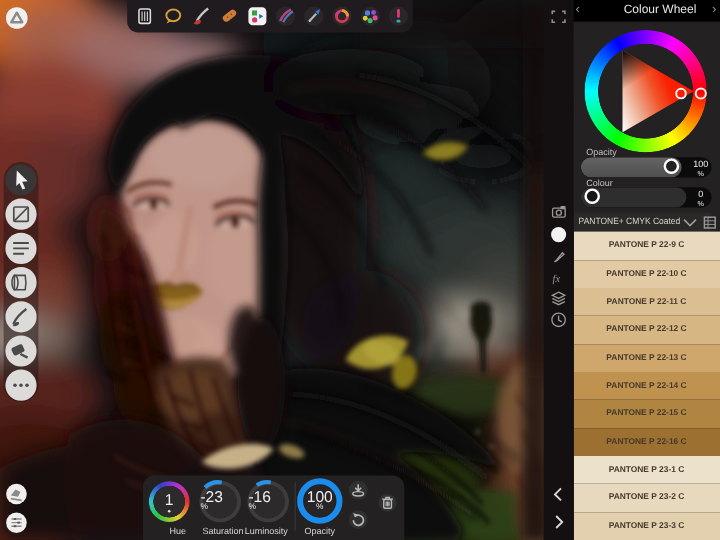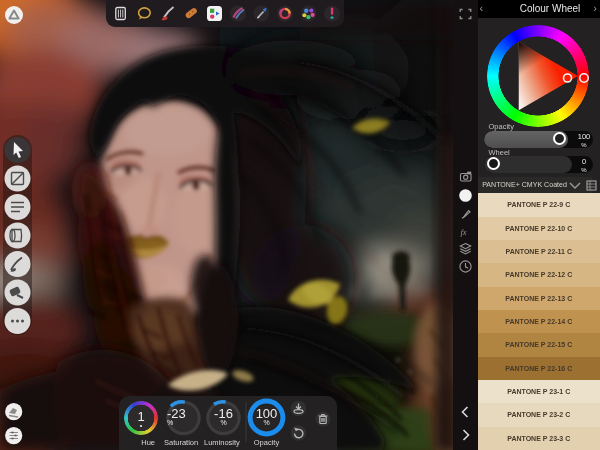--- a/index.html
+++ b/index.html
@@ -360,21 +360,21 @@
     </g>
   </svg>
 
   <div class="abs" style="left:11px;top:122px;color:#c2c0be;font-size:7.5px">Opacity</div>
   <div class="abs" style="left:6.5px;top:131px;width:108.5px;height:17px;border-radius:9px;background:#0b0b0b;overflow:hidden">
     <div class="abs" style="left:0;top:0;width:84px;height:17px;border-radius:9px;background:linear-gradient(#646464,#4e4e4e)"></div>
     <div class="abs" style="left:91px;top:0;width:18px;height:17px;color:#eee;font-size:7.5px;text-align:center;line-height:7.5px;padding-top:2px">100<br><span style="font-size:6px">%</span></div>
   </div>
   <div class="abs" style="left:75px;top:132px;width:13px;height:13px;border-radius:50%;border:2.6px solid #fff;background:#222"></div>
 
-  <div class="abs" style="left:11px;top:147.5px;color:#c2c0be;font-size:7.5px">Wheel</div>
+  <div class="abs" style="left:11px;top:147.5px;color:#c2c0be;font-size:7.5px">Colour</div>
   <div class="abs" style="left:6.5px;top:156px;width:108.5px;height:17px;border-radius:9px;background:#0b0b0b;overflow:hidden">
     <div class="abs" style="left:0;top:0;width:88px;height:17px;border-radius:9px;background:#2e2e2e"></div>
     <div class="abs" style="left:91px;top:0;width:18px;height:17px;color:#eee;font-size:7.5px;text-align:center;line-height:7.5px;padding-top:2px">0<br><span style="font-size:6px">%</span></div>
   </div>
   <div class="abs" style="left:9px;top:157px;width:13px;height:13px;border-radius:50%;border:2.6px solid #fff;background:#161616"></div>
 
   <div class="abs" style="left:0;top:177px;width:122.5px;height:16.5px;background:#2b2927;color:#d8d5ce;font-size:7.6px;line-height:16.5px;padding-left:4.5px;transform:scaleX(0.93);transform-origin:0 0;white-space:nowrap">PANTONE+ CMYK Coated</div>
   <svg class="abs" style="left:90px;top:180px" width="30" height="12">
         <path d="M2 3 L7 8 L12 3" stroke="#9a9a9a" stroke-width="1.4" fill="none"></path>
         <rect x="19" y="1" width="9" height="9" fill="none" stroke="#9a9a9a" stroke-width="1.2"></rect>
@@ -473,20 +473,20 @@
 
   <circle cx="204" cy="23" r="7.5" fill="#313031"></circle>
   <rect x="200.8" y="20.3" width="6.4" height="7.2" rx="1" fill="none" stroke="#b8b8b8" stroke-width="1.2"></rect>
   <path d="M199.5 20 h9 M202.5 19.8 v-1.3 h3 v1.3 M202.8 22 v3.8 M204 22 v3.8 M205.2 22 v3.8" stroke="#b8b8b8" stroke-width="1" fill="none"></path>
 </svg>
 
 <div class="abs" style="left:123.7px;top:400.7px;width:34.6px;height:34.6px;border-radius:50%;background:conic-gradient(from 90deg,#e03030 0%,#e0d030 17%,#30c040 35%,#30c8c8 50%,#3040d0 67%,#c030d0 84%,#e03030 100%);-webkit-mask:radial-gradient(closest-side,transparent 77%,#000 79%)"></div>
 <div class="abs" style="left:119px;top:396px;width:218px;height:54px;color:#eee;font-size:13px">
   <div class="abs" style="left:8px;top:13px;width:28px;text-align:center">1</div>
   <div class="abs" style="left:48px;top:10px;width:56px;text-align:left">-23<div style="font-size:7px;margin-top:-2px">%</div></div>
-  <div class="abs" style="left:88px;top:10px;width:33px;text-align:center">-16<div style="font-size:7px;margin-top:-2px">%</div></div>
+  <div class="abs" style="left:88px;top:10px;width:33px;">-16<div style="font-size:7px;margin-top:-2px">%</div></div>
   <div class="abs" style="left:131px;top:10px;width:33px;text-align:center">100<div style="font-size:7px;margin-top:-2px">%</div></div>
   <div class="abs" style="left:8px;top:42px;width:28px;text-align:right;font-size:7.5px;color:#d8d8d8">Hue</div>
-  <div class="abs" style="left:45px;top:42px;width:39px;text-align:left;font-size:7.5px;color:#d8d8d8">Saturation</div>
+  <div class="abs" style="left:45px;top:42px;width:39px;text-align:right;font-size:7.5px;color:#d8d8d8">Saturation</div>
   <div class="abs" style="left:85px;top:42px;width:39px;text-align:left;font-size:7.5px;color:#d8d8d8">Luminosity</div>
   <div class="abs" style="left:131px;top:42px;width:33px;text-align:center;font-size:7.5px;color:#d8d8d8">Opacity</div>
 </div>
 </div>
 
 </body></html>

